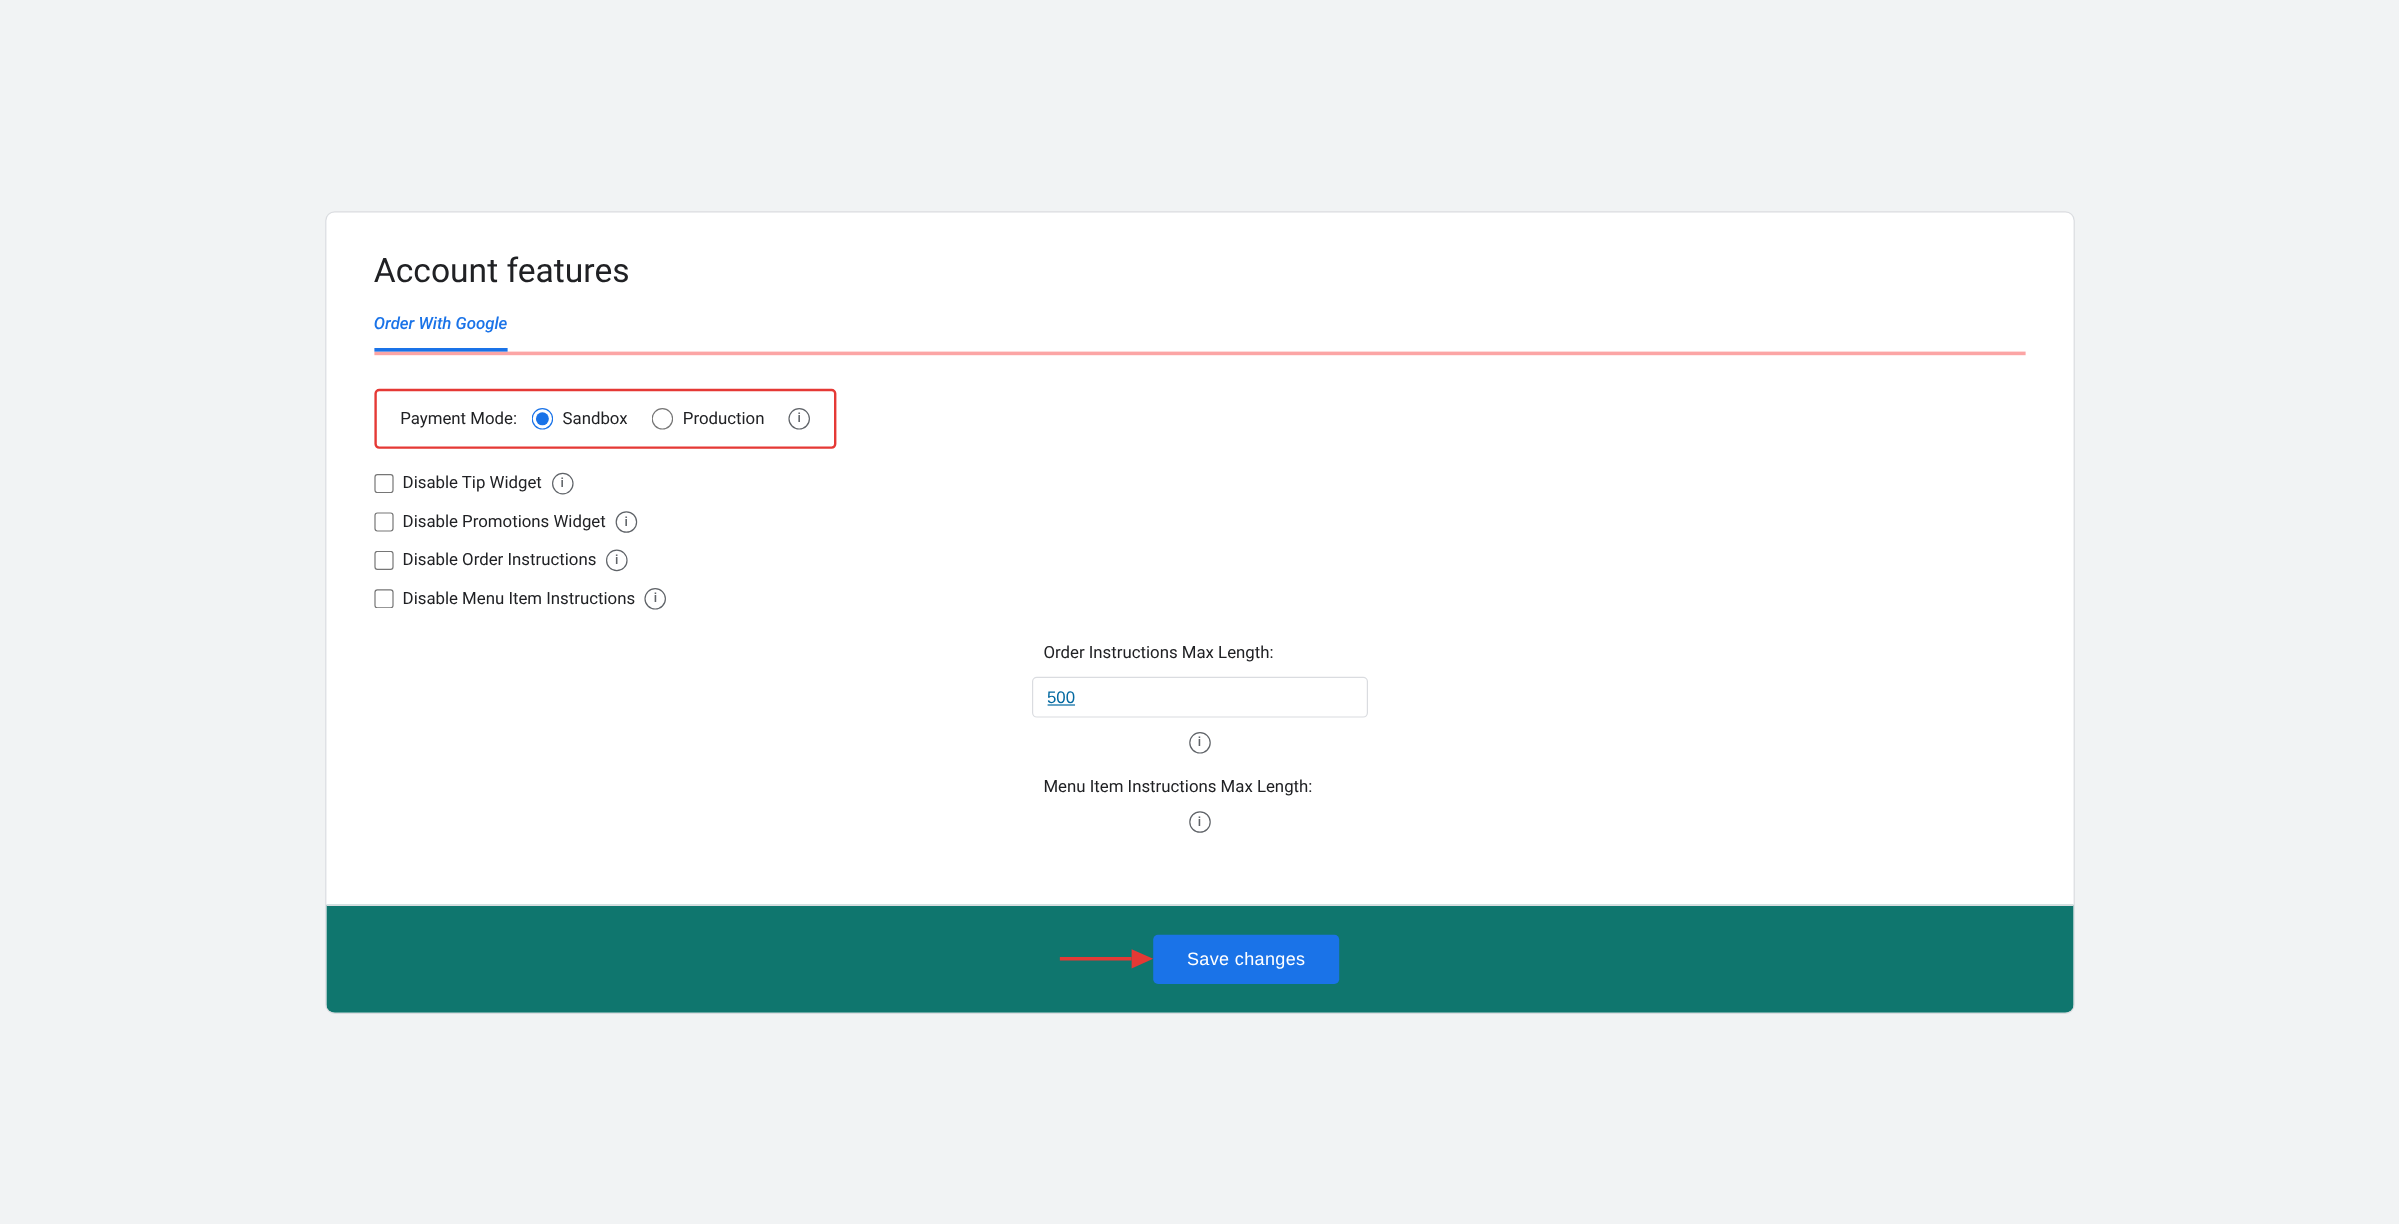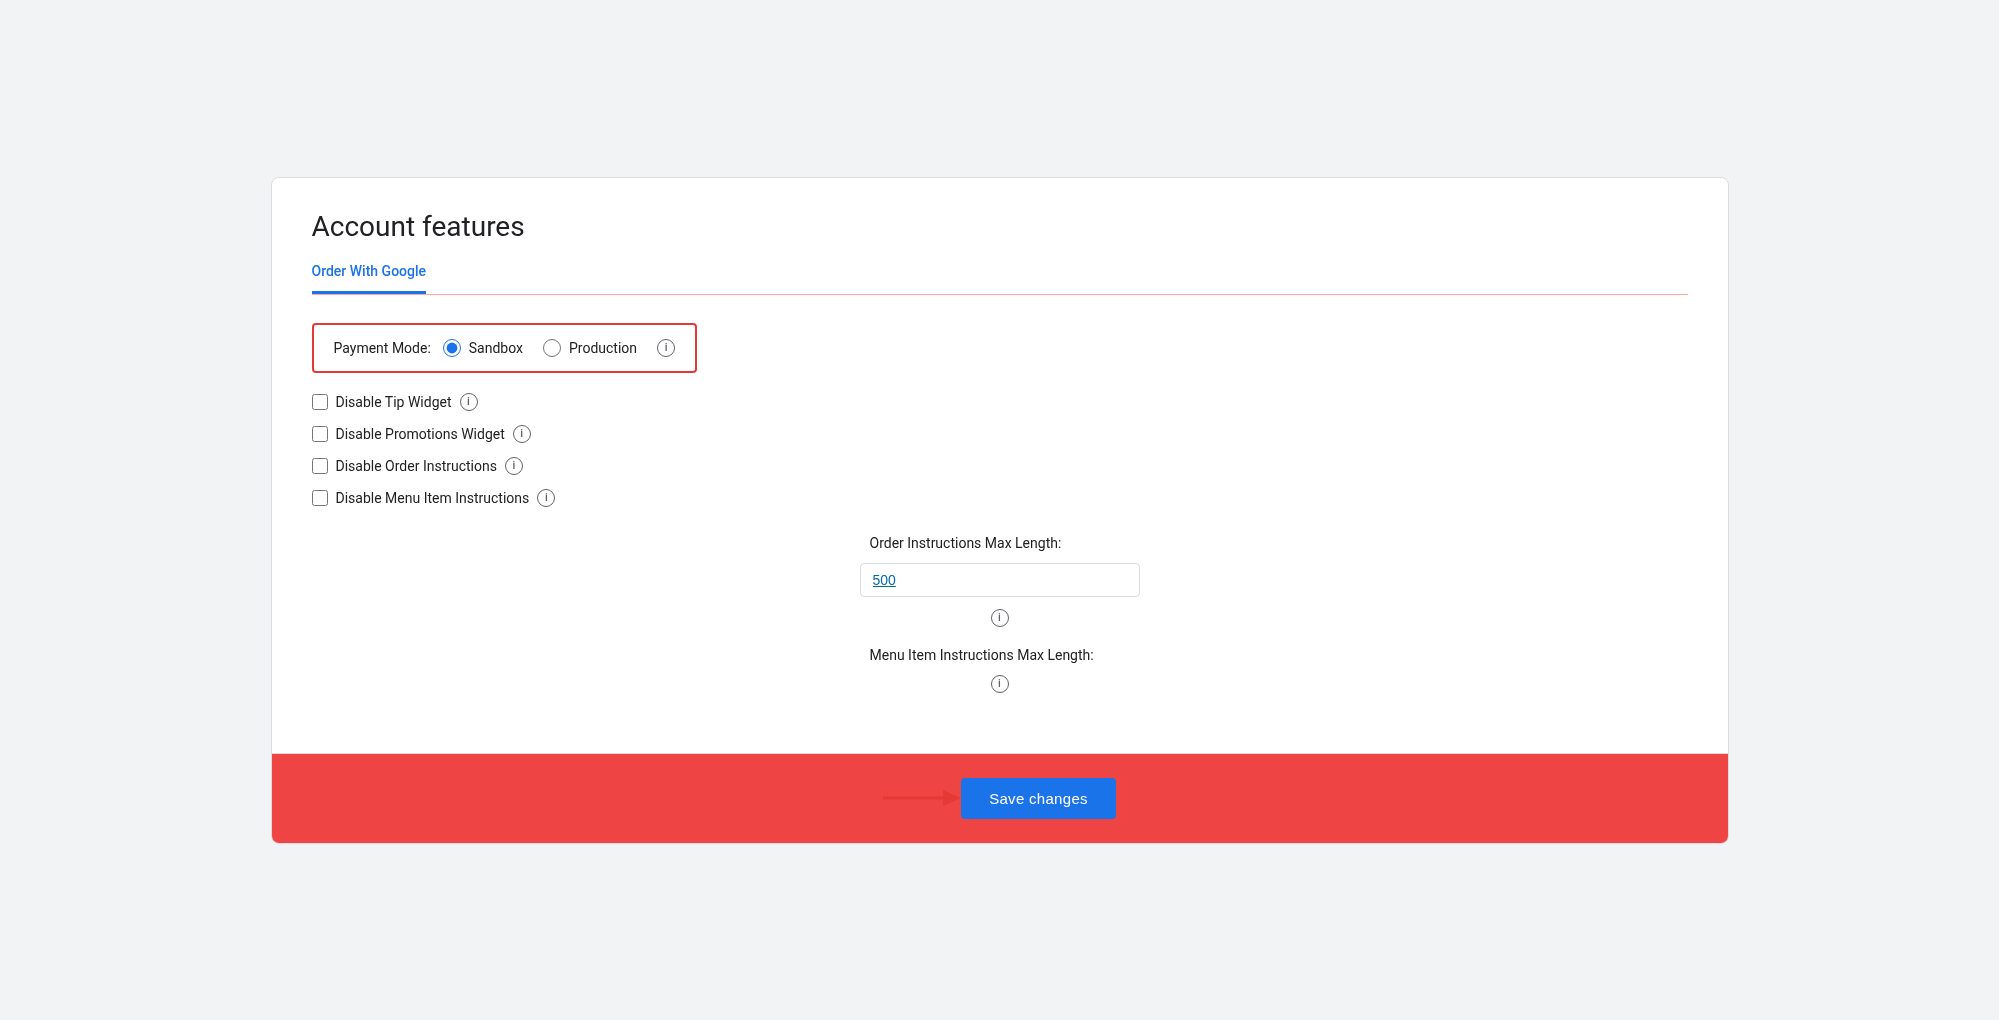--- a/index.html
+++ b/index.html
@@ -42,21 +42,22 @@
     }
 
     .page-subtitle {
       font-size: 14px;
       color: #5f6368;
       margin-bottom: 24px;
     }
 
     .tabs-bar {
       display: flex;
-      border-bottom: 1px solid #fca5a5;
+      border-bottom: 3px solid #fca5a5;
+      font-style: italic;
     }
 
     .tab-item {
       padding: 12px 0;
       margin-right: 32px;
       font-size: 14px;
       font-weight: 500;
       color: #1a73e8;
       border-bottom: 3px solid #1a73e8;
       cursor: pointer;
@@ -168,21 +169,21 @@
       border-radius: 4px;
       padding: 8px 12px;
       font-size: 14px;
       color: #0369a1;
       width: 280px;
       outline: none;
       text-decoration: underline;
     }
 
     .card-footer {
-      background: #ef4444;
+      background: #0f766e;
       border-top: 1px solid #dadce0;
       padding: 24px 50px;
       display: flex;
       justify-content: center;
       align-items: flex-end;
       position: relative;
     }
 
     .arrow-icon {
       display: flex;

